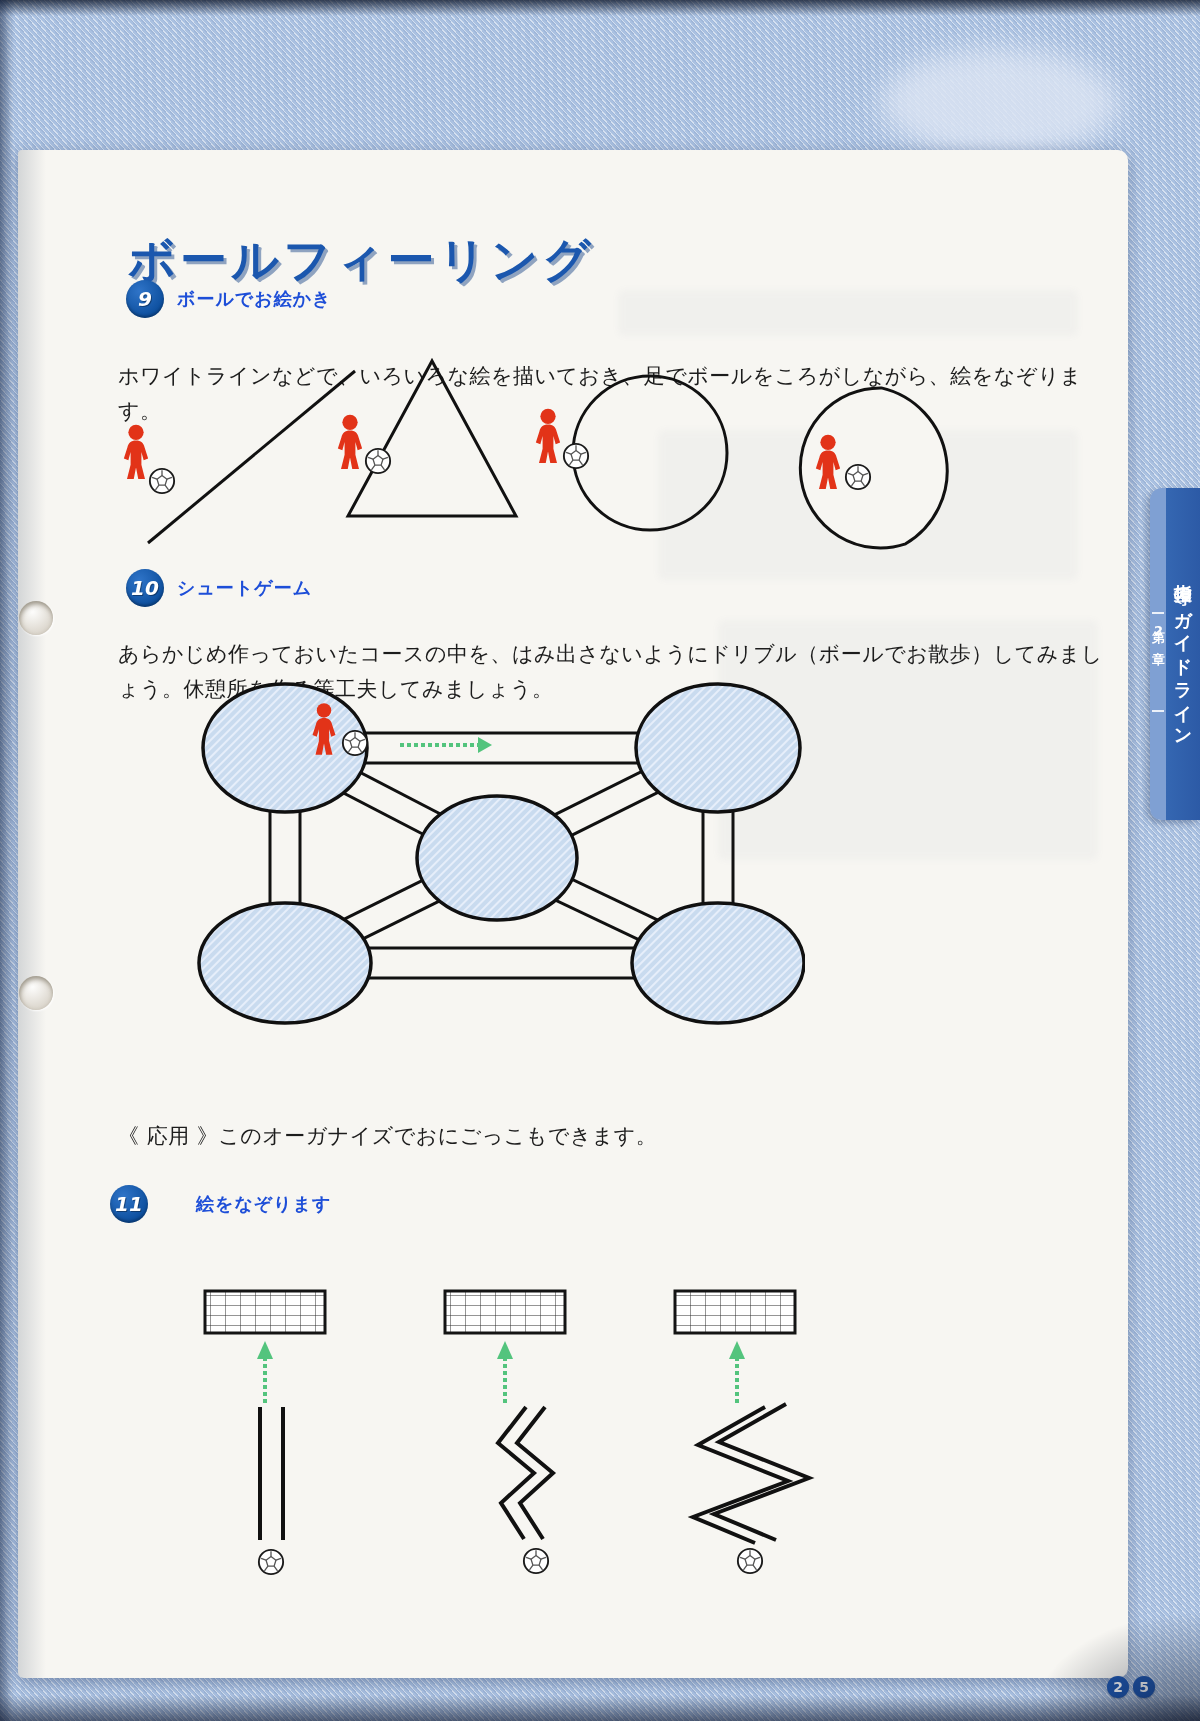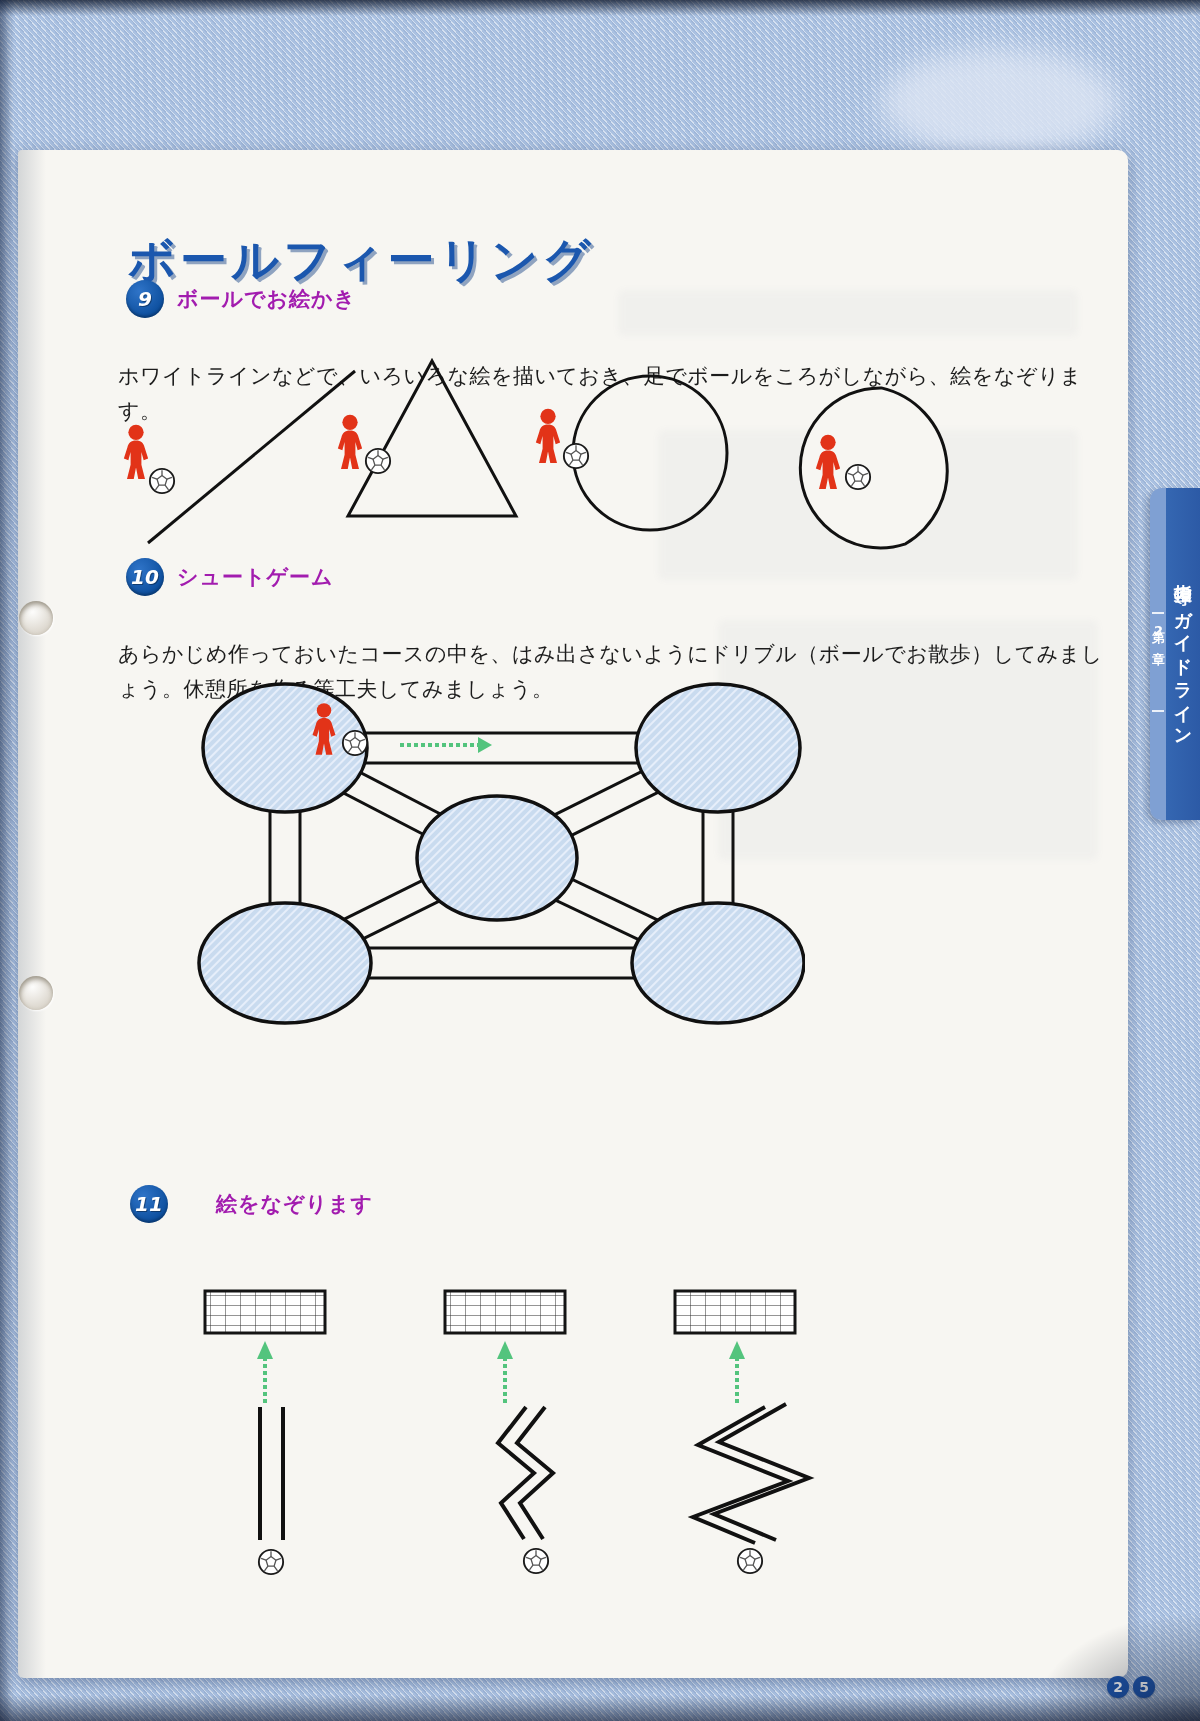--- a/index.html
+++ b/index.html
@@ -35,31 +35,31 @@
     font-size:47px;font-weight:800;color:#1b57ae;letter-spacing:4px;
     text-shadow:3px 3px 0 rgba(16,62,130,.45);}
 
   .sec-header{position:absolute;display:flex;align-items:center;gap:13px;}
   .badge{width:38px;height:38px;border-radius:50%;flex:0 0 38px;
     background:radial-gradient(circle at 35% 30%,#2f74c8,#0d4f9e 72%);
     color:#fff;font-weight:800;font-style:italic;font-size:20px;
     display:flex;align-items:center;justify-content:center;
     box-shadow:inset 0 -2px 3px rgba(0,0,0,.3);
     text-shadow:1px 1px 0 rgba(0,0,0,.35);}
-  .sec-heading{font-size:21px;font-weight:800;color:#a21caf;letter-spacing:1px;}
+  .sec-heading{font-size:18px;font-weight:800;color:#1d4ed8;letter-spacing:1px;}
 
   .para{position:absolute;font-size:21px;color:#1c1c1c;line-height:35px;letter-spacing:.5px;}
   #sec9-h{left:108px;top:130px;}
   #para9{left:100px;top:188px;width:1005px;}
   #art9{position:absolute;left:92px;top:203px;}
-  #sec10-h{left:108px;top:408px;}
+  #sec10-h{left:108px;top:419px;}
   #para10{left:100px;top:466px;width:1005px;}
   #art10{position:absolute;left:177px;top:528px;}
   #note10{left:100px;top:948px;width:900px;}
-  #sec11-h{left:112px;top:1035px;gap:48px;}
+  #sec11-h{left:92px;top:1035px;gap:48px;}
   #para11{left:100px;top:1090px;width:1005px;}
   #art11{position:absolute;left:162px;top:1135px;}
 
   .hole{position:absolute;width:34px;height:34px;border-radius:50%;z-index:20;
     background:radial-gradient(circle at 40% 32%,#fdfdfc,#ddd8cf 68%,#c6beb1);
     box-shadow:inset 1px 3px 5px rgba(90,80,60,.55),1px 1px 2px rgba(255,255,255,.9);}
   #hole-top{left:19px;top:601px;}
   #hole-bottom{left:19px;top:976px;}
 
   .tab{position:absolute;left:1150px;top:488px;width:50px;height:332px;z-index:30;
@@ -176,20 +176,21 @@
         <ellipse cx="523" cy="285" rx="86" ry="60"></ellipse>
       </g>
       <use href="#person" x="112" y="22" width="34" height="60"></use>
       <use href="#ball" x="146" y="51" width="28" height="28"></use>
       <g>
         <line x1="205" y1="67" x2="283" y2="67" stroke="#53c47d" stroke-width="4" stroke-dasharray="4 3"></line>
         <polygon points="283,59 283,75 297,67" fill="#53c47d"></polygon>
       </g>
     </svg>
 
+    <p class="para" id="note10">《 応用 》このオーガナイズでおにごっこもできます。</p>
 
     <div class="sec-header" id="sec11-h">
       <span class="badge">11</span>
       <span class="sec-heading">絵をなぞります</span>
     </div>
 
     <svg id="art11" width="700" height="305" viewBox="0 0 700 305">
       <g>
         <rect x="25" y="6" width="120" height="42" fill="#fff"></rect>
         <rect x="25" y="6" width="120" height="42" fill="url(#net)" stroke="#141414" stroke-width="3"></rect>

